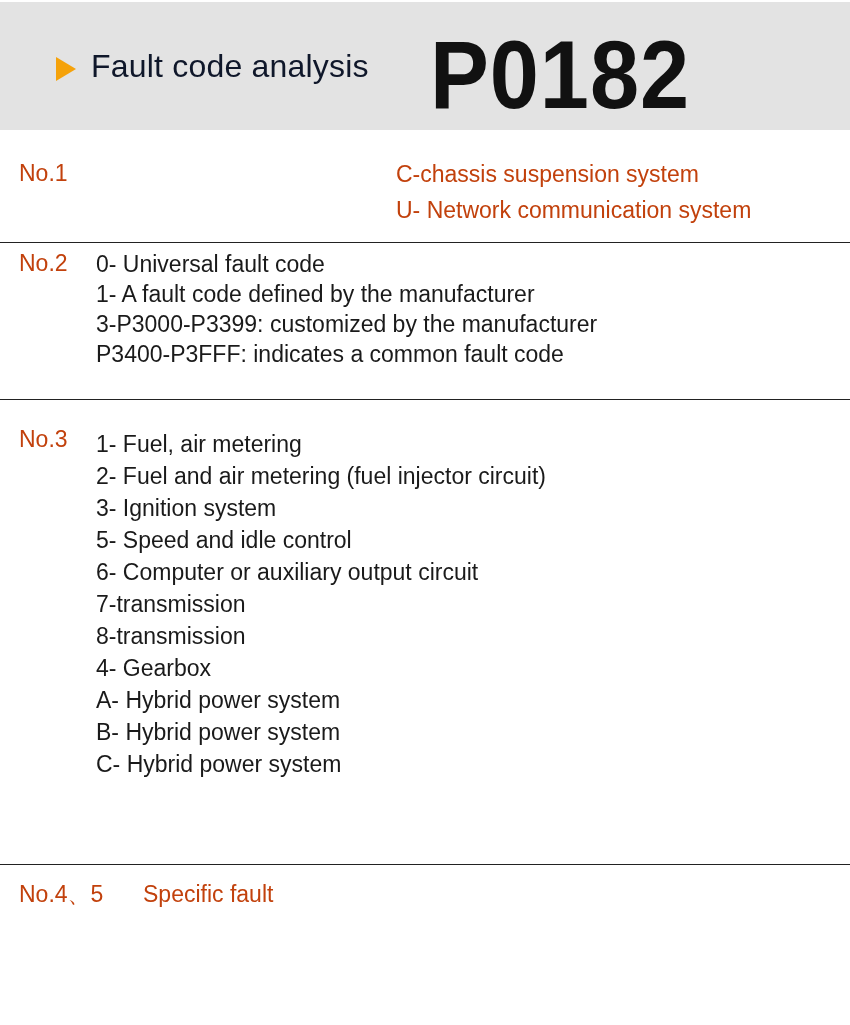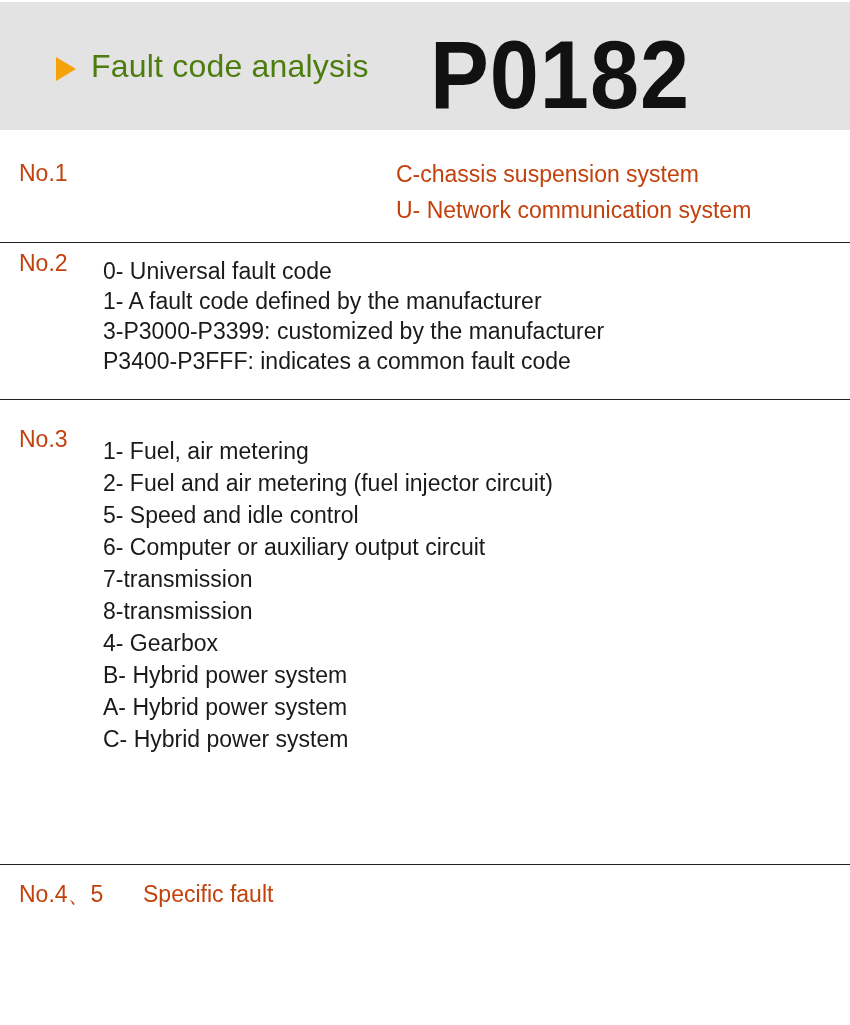--- a/index.html
+++ b/index.html
@@ -2,26 +2,26 @@
 <html><head>
 <meta charset="utf-8">
 <style>
   html, body { margin:0; padding:0; }
   body { width:850px; height:1025px; background:#ffffff; position:relative; overflow:hidden;
          font-family:"Liberation Sans", "DejaVu Sans", sans-serif; color:#1a1a1a; }
   .header { position:absolute; left:0; top:2px; width:850px; height:128px; background:#e3e3e3; }
   .hdr-arrow { position:absolute; left:56px; top:55px; width:0; height:0;
                border-top:12px solid transparent; border-bottom:12px solid transparent;
                border-left:20px solid #f5a20a; }
-  .hdr-title { position:absolute; left:91px; top:46px; font-size:32px; color:#4d7c0f; letter-spacing:0.2px; }
+  .hdr-title { position:absolute; left:91px; top:46px; font-size:32px; color:#0f172a; letter-spacing:0.2px; }
   .hdr-code { position:absolute; left:430px; top:18px; font-size:96px; font-weight:bold; color:#111;
               letter-spacing:1px; font-family:"Liberation Sans", sans-serif; transform:scaleX(0.92); transform-origin:left; }
   .txt { position:absolute; font-size:23px; line-height:30px; color:#c2410c; white-space:nowrap; }
   .rule { position:absolute; left:0; width:850px; height:1px; background:#222; }
-  .list { position:absolute; margin:11px; padding:0; list-style:none; }
+  .list { position:absolute; margin:4px; padding:0; list-style:none; }
   .list li { font-size:23px; white-space:nowrap; color:#1a1a1a; }
   .l2 li { height:30px; line-height:30px; }
   .l3 li { height:32px; line-height:32px; }
 </style>
 </head>
 <body>
 
 <div class="header">
   <span class="hdr-arrow"></span>
   <span class="hdr-title">Fault code analysis</span>
@@ -44,27 +44,28 @@
     <li>P3400-P3FFF: indicates a common fault code</li>
   </ul>
 </div>
 <div class="rule" style="top:399px;"></div>
 
 <div>
   <span class="txt" style="left:19px; top:424px;">No.3</span>
   <ul class="list l3" style="left:92px; top:424px;">
     <li>1- Fuel, air metering</li>
     <li>2- Fuel and air metering (fuel injector circuit)</li>
+    <li>3- Ignition system</li>
     <li>5- Speed and idle control</li>
     <li>6- Computer or auxiliary output circuit</li>
     <li>7-transmission</li>
     <li>8-transmission</li>
     <li>4- Gearbox</li>
+    <li>A- Hybrid power system</li>
     <li>B- Hybrid power system</li>
-    <li>A- Hybrid power system</li>
     <li>C- Hybrid power system</li>
   </ul>
 </div>
 <div class="rule" style="top:864px;"></div>
 
 <div>
   <span class="txt" style="left:19px; top:879px;">No.4、5</span>
   <span class="txt" style="left:143px; top:879px;">Specific fault</span>
 </div>
 

